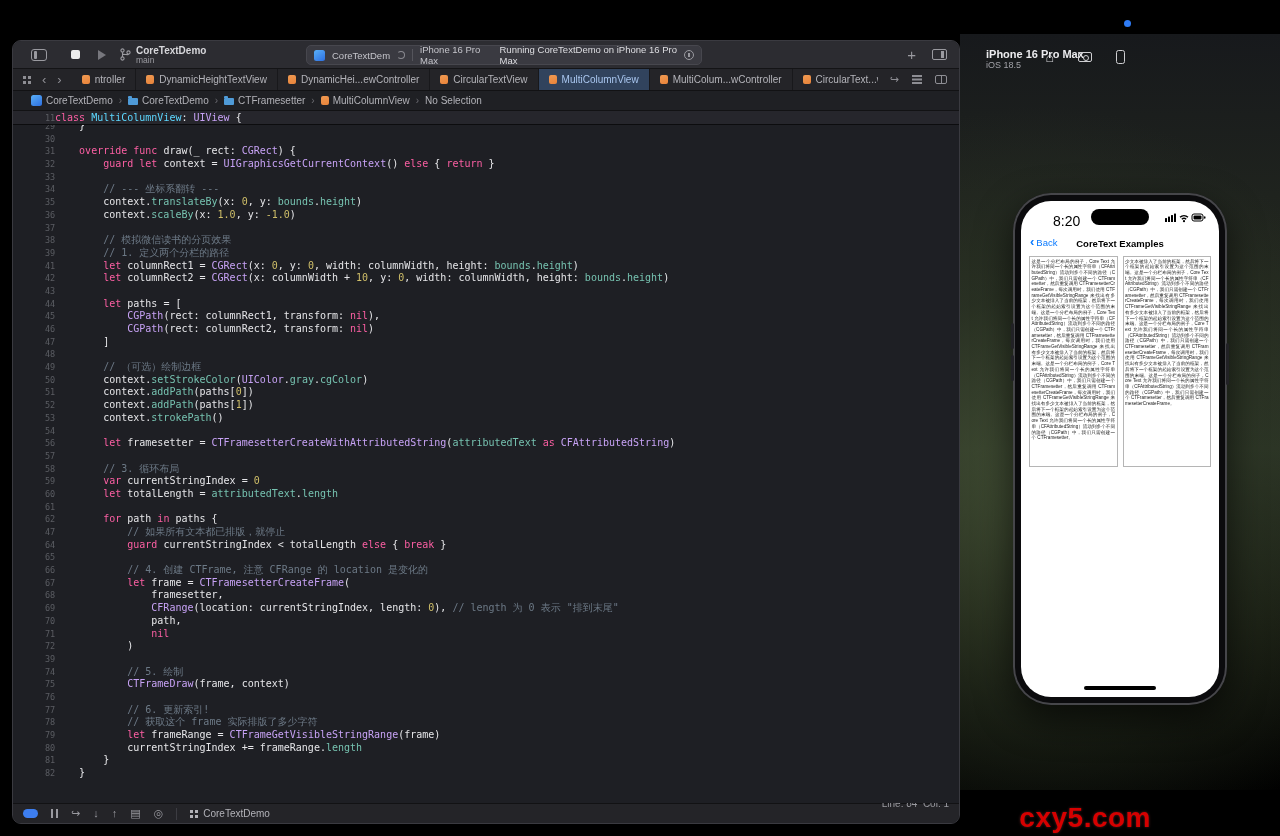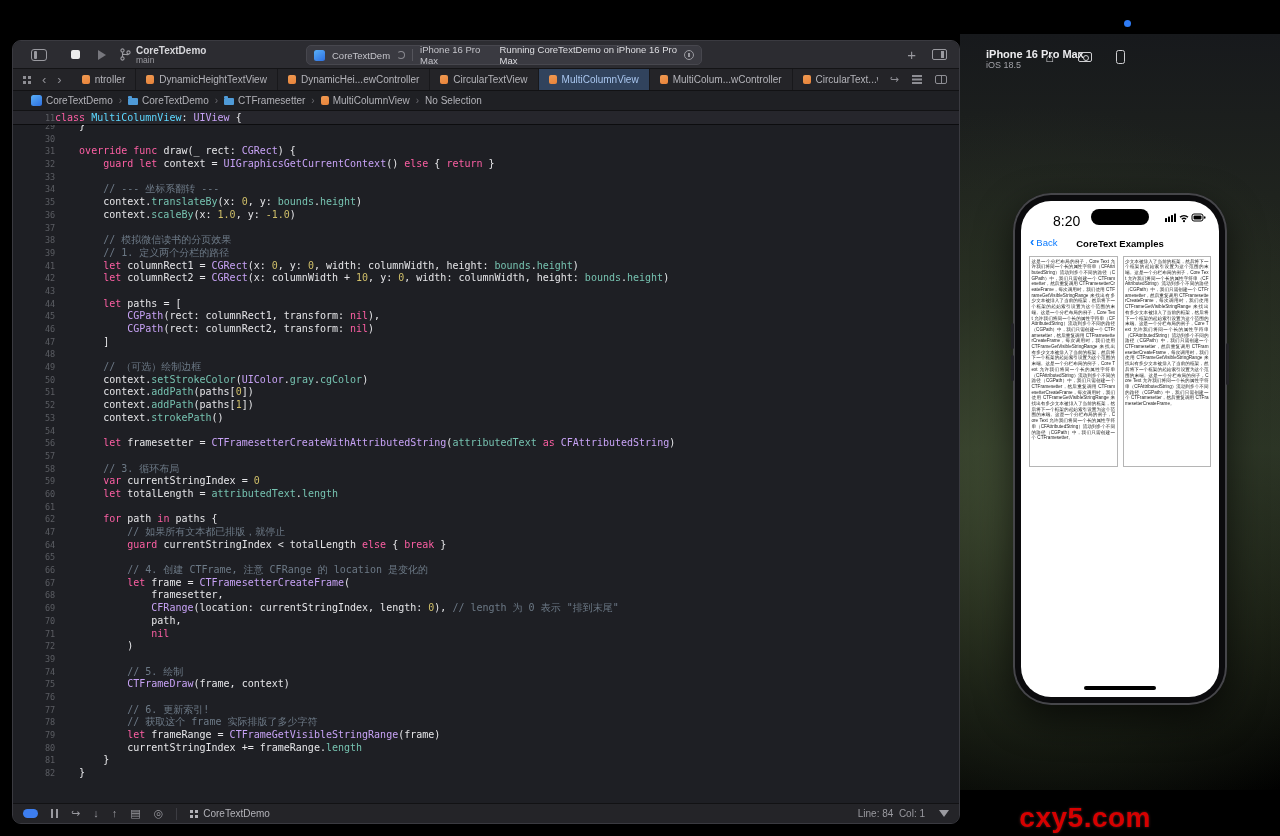--- a/index.html
+++ b/index.html
@@ -110,21 +110,21 @@
   
   .statusbar { height:20px; background:#242428; border-top:1px solid #121214;
     display:flex; align-items:center; flex:none; color:#9a9aa0; font-size:10px;
     padding:0 10px; gap:13px; }
   .bp-pill { width:15px; height:9px; border-radius:4.5px; background:#3d7ef0; }
   .icon-pause { width:7px; height:9px; border-left:2.5px solid #9a9aa0;
     border-right:2.5px solid #9a9aa0; }
   .sb-glyph { font-size:11px; line-height:11px; }
   .sb-div { width:1px; height:12px; background:#3c3c42; }
   .sb-target { display:flex; align-items:center; gap:5px; color:#b2b2b8; }
-  .sb-right { margin-left:auto; display:flex; align-items:center; gap:14px; white-space:pre; }
+  .sb-right { margin-left:auto; display:flex; align-items:center; gap:14px; white-space:pre;flex-direction:column; }
   .icon-funnel { width:0; height:0; border-left:5px solid transparent; border-right:5px solid transparent;
     border-top:7px solid #9a9aa0; }
 
   
   .sim-title { position:absolute; left:986px; top:48px; color:#ececef; }
   .sim-title .t1 { font-size:11px; font-weight:700; line-height:12px; }
   .sim-title .t2 { font-size:9px; color:#a2a2a8; line-height:10px; }
   .sim-icons { position:absolute; right:28px; top:50px; display:flex; gap:24px;
     align-items:center; color:#cfcfd2; }
   .ic-home { font-size:14px; line-height:14px; }

